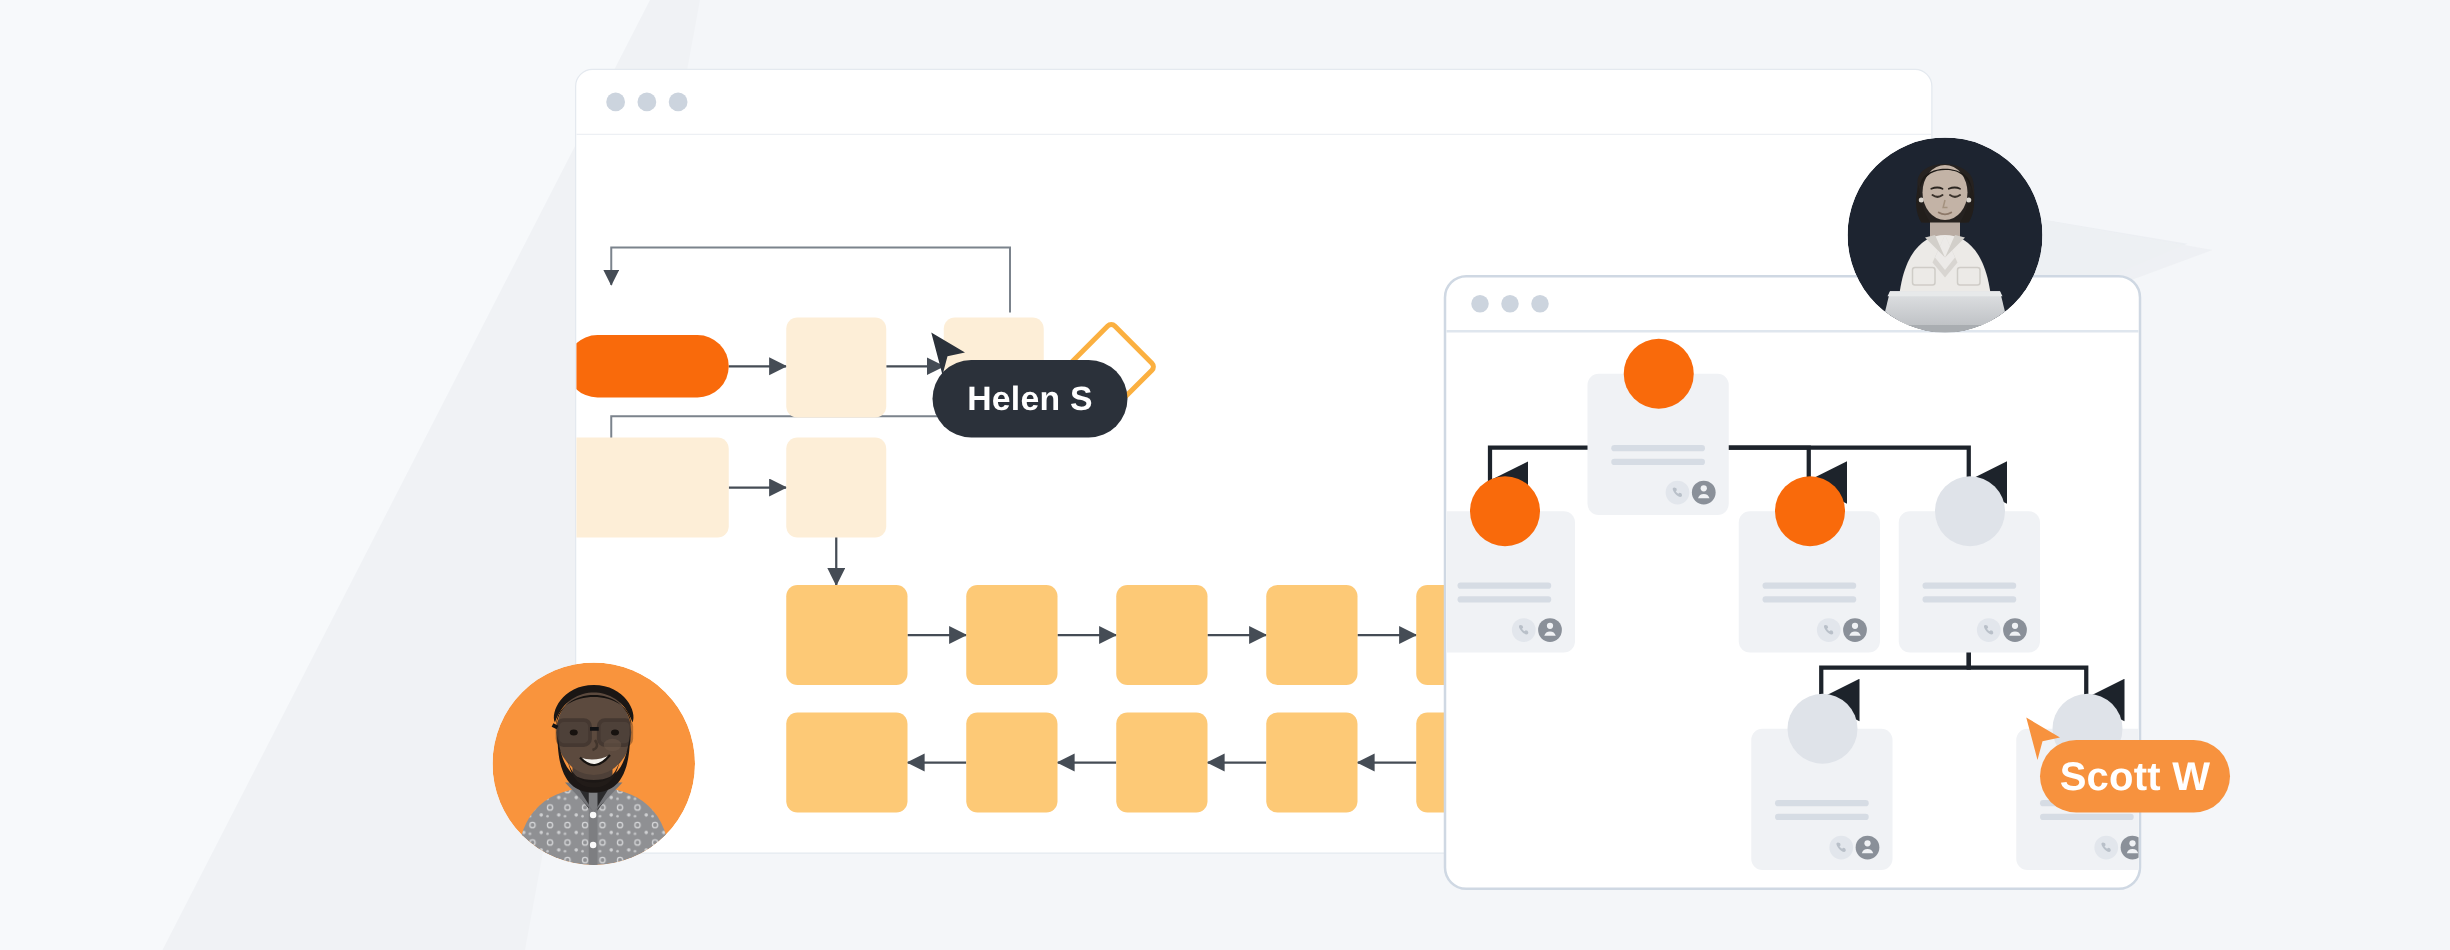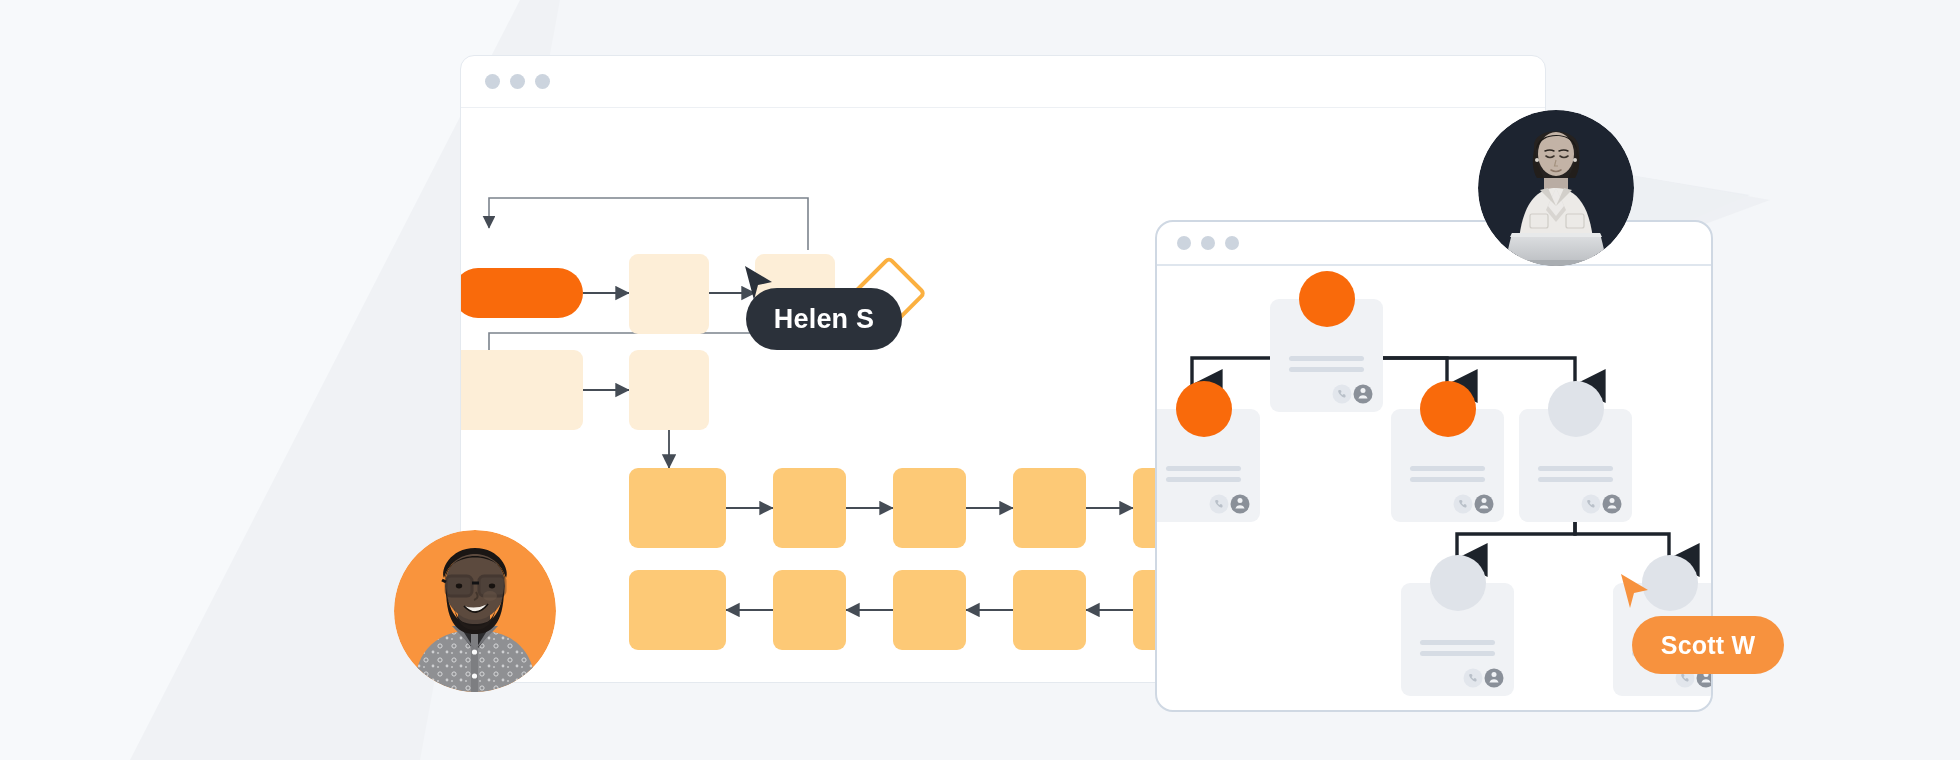--- a/index.html
+++ b/index.html
@@ -375,17 +375,17 @@
   </div>
   <div class="pill pill-dark" style="left:746px; top:288px; width:156px; height:62px; font-size:27px;">
     <span>Helen S</span>
   </div>
 
   <div class="cursor" style="left:1618px; top:572px;">
     <svg width="36" height="40" viewBox="0 0 36 40">
       <path d="M3,2 L30,18 L16,21 L12,36 Z" fill="#f7923e"></path>
     </svg>
   </div>
-  <div class="pill pill-orange" style="left:1632px; top:616px; width:152px; height:58px; font-size:25px;">
+  <div class="pill pill-orange" style="left:1632px; top:592px; width:152px; height:58px; font-size:32px;">
     <span>Scott W</span>
   </div>
 
 </div>
 
 </body></html>

